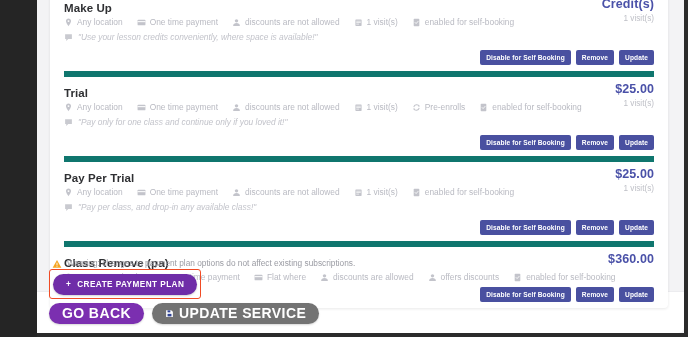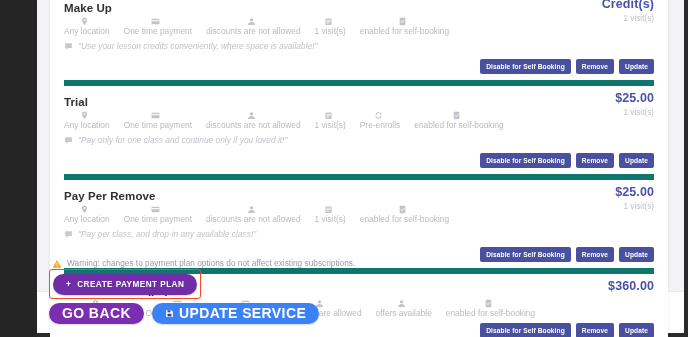--- a/index.html
+++ b/index.html
@@ -96,21 +96,20 @@
     gap: 0px;
   }
   .meta-item {
     display: inline-flex;
     align-items: center;
     margin-right: 14px;
     font-size: 8.4px;
     color: #b9bac2;
     white-space: nowrap;
     line-height: 11px;
-    flex-direction: column;
   }
   .meta-item .ico {
     display: inline-flex;
     align-items: center;
     justify-content: center;
     width: 9px; height: 9px;
     margin-right: 4px;
     color: #c3c4cb;
     flex: none;
   }
@@ -234,21 +233,21 @@
     font-size: 14px;
     font-weight: bold;
     letter-spacing: 0.4px;
     padding: 6px 13px;
     line-height: 9px;
     color: #ffffff;
     cursor: pointer;
     box-shadow: 0 1px 2px rgba(0,0,0,0.16);
   }
   .btn-goback { background: #7b2fb0; }
-  .btn-update { background: #3b82f6; }
+  .btn-update { background: #737373; }
   .btn-pill .ico { display: inline-flex; width: 9px; height: 9px; flex: none; }
 </style>
 </head>
 <body>
 
 <div class="screen">
 
   <div class="left-rail"></div>
   <div class="frame-right"></div>
   <div class="frame-bottom"></div>
@@ -400,21 +399,21 @@
           <div class="price-sub">1 visit(s)</div>
         </div>
         <div class="plan-actions">
           <button class="btn-sq">Disable for Self Booking</button>
           <button class="btn-sq">Remove</button>
           <button class="btn-sq">Update</button>
         </div>
       </div>
 
       <div class="plan-row">
-        <div class="plan-title">Pay Per Remove</div>
+        <div class="plan-title">Pay Per Trial</div>
         <div class="plan-meta">
           <span class="meta-item">
             <span class="ico">
                 <svg width="9" height="9" viewBox="0 0 16 16">
                   <path fill="currentColor" d="M8 1C5.5 1 3.5 3 3.5 5.5c0 3.4 4.5 9 4.5 9s4.5-5.6 4.5-9C12.5 3 10.5 1 8 1zm0 6.2a1.7 1.7 0 110-3.4 1.7 1.7 0 010 3.4z"></path>
                 </svg>
               </span>
             <span>Any location</span>
           </span>
           <span class="meta-item">
@@ -513,21 +512,21 @@
               </span>
             <span>discounts are allowed</span>
           </span>
           <span class="meta-item">
             <span class="ico">
                 <svg width="9" height="9" viewBox="0 0 16 16">
                   <circle cx="8" cy="5" r="3" fill="currentColor"></circle>
                   <path fill="currentColor" d="M2 14c0-3.3 2.7-5 6-5s6 1.7 6 5z"></path>
                 </svg>
               </span>
-            <span>offers available</span>
+            <span>offers discounts</span>
           </span>
           <span class="meta-item">
             <span class="ico">
                 <svg width="9" height="9" viewBox="0 0 16 16">
                   <rect x="3" y="1.5" width="10" height="13" rx="1.2" fill="currentColor"></rect>
                   <path d="M5.5 8l1.8 1.9L10.8 6" stroke="#ffffff" stroke-width="1.5" fill="none" stroke-linecap="round"></path>
                 </svg>
               </span>
             <span>enabled for self-booking</span>
           </span>

